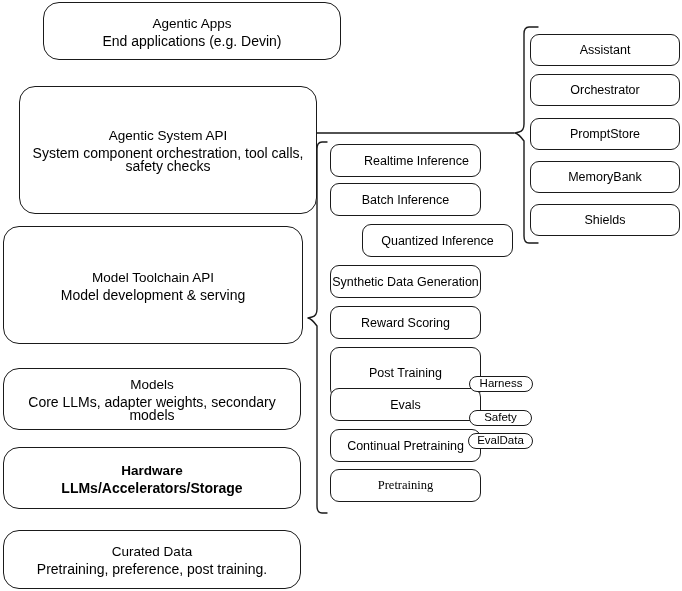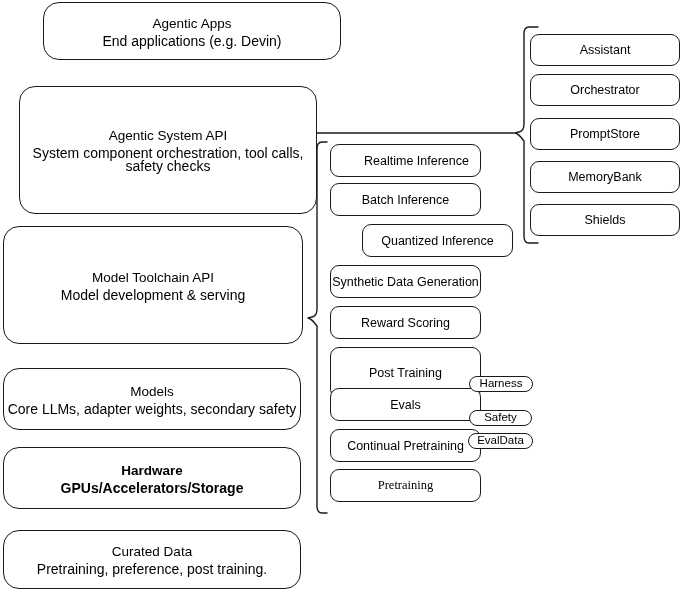--- a/index.html
+++ b/index.html
@@ -56,26 +56,26 @@
     <div class="sub">System component orchestration, tool calls, safety checks</div>
   </div>
 
   <div class="box layer" style="left:3px;top:226px;width:300px;height:118px;">
     <div class="title">Model Toolchain API</div>
     <div class="sub">Model development &amp; serving</div>
   </div>
 
   <div class="box layer" style="left:3px;top:368px;width:298px;height:62px;">
     <div class="title">Models</div>
-    <div class="sub">Core LLMs, adapter weights, secondary safety</div>
+    <div class="sub">Core LLMs, adapter weights, secondary models</div>
   </div>
 
   <div class="box layer" style="left:3px;top:447px;width:298px;height:62px;font-weight:bold;">
     <div class="title">Hardware</div>
-    <div class="sub">GPUs/Accelerators/Storage</div>
+    <div class="sub">LLMs/Accelerators/Storage</div>
   </div>
 
   <div class="box layer" style="left:3px;top:530px;width:298px;height:59px;">
     <div class="title">Curated Data</div>
     <div class="sub">Pretraining, preference, post training.</div>
   </div>
 
   <div class="box cap" style="left:330px;top:144px;width:151px;height:33px;padding-left:22px;">
     <span>Realtime Inference</span>
   </div>

